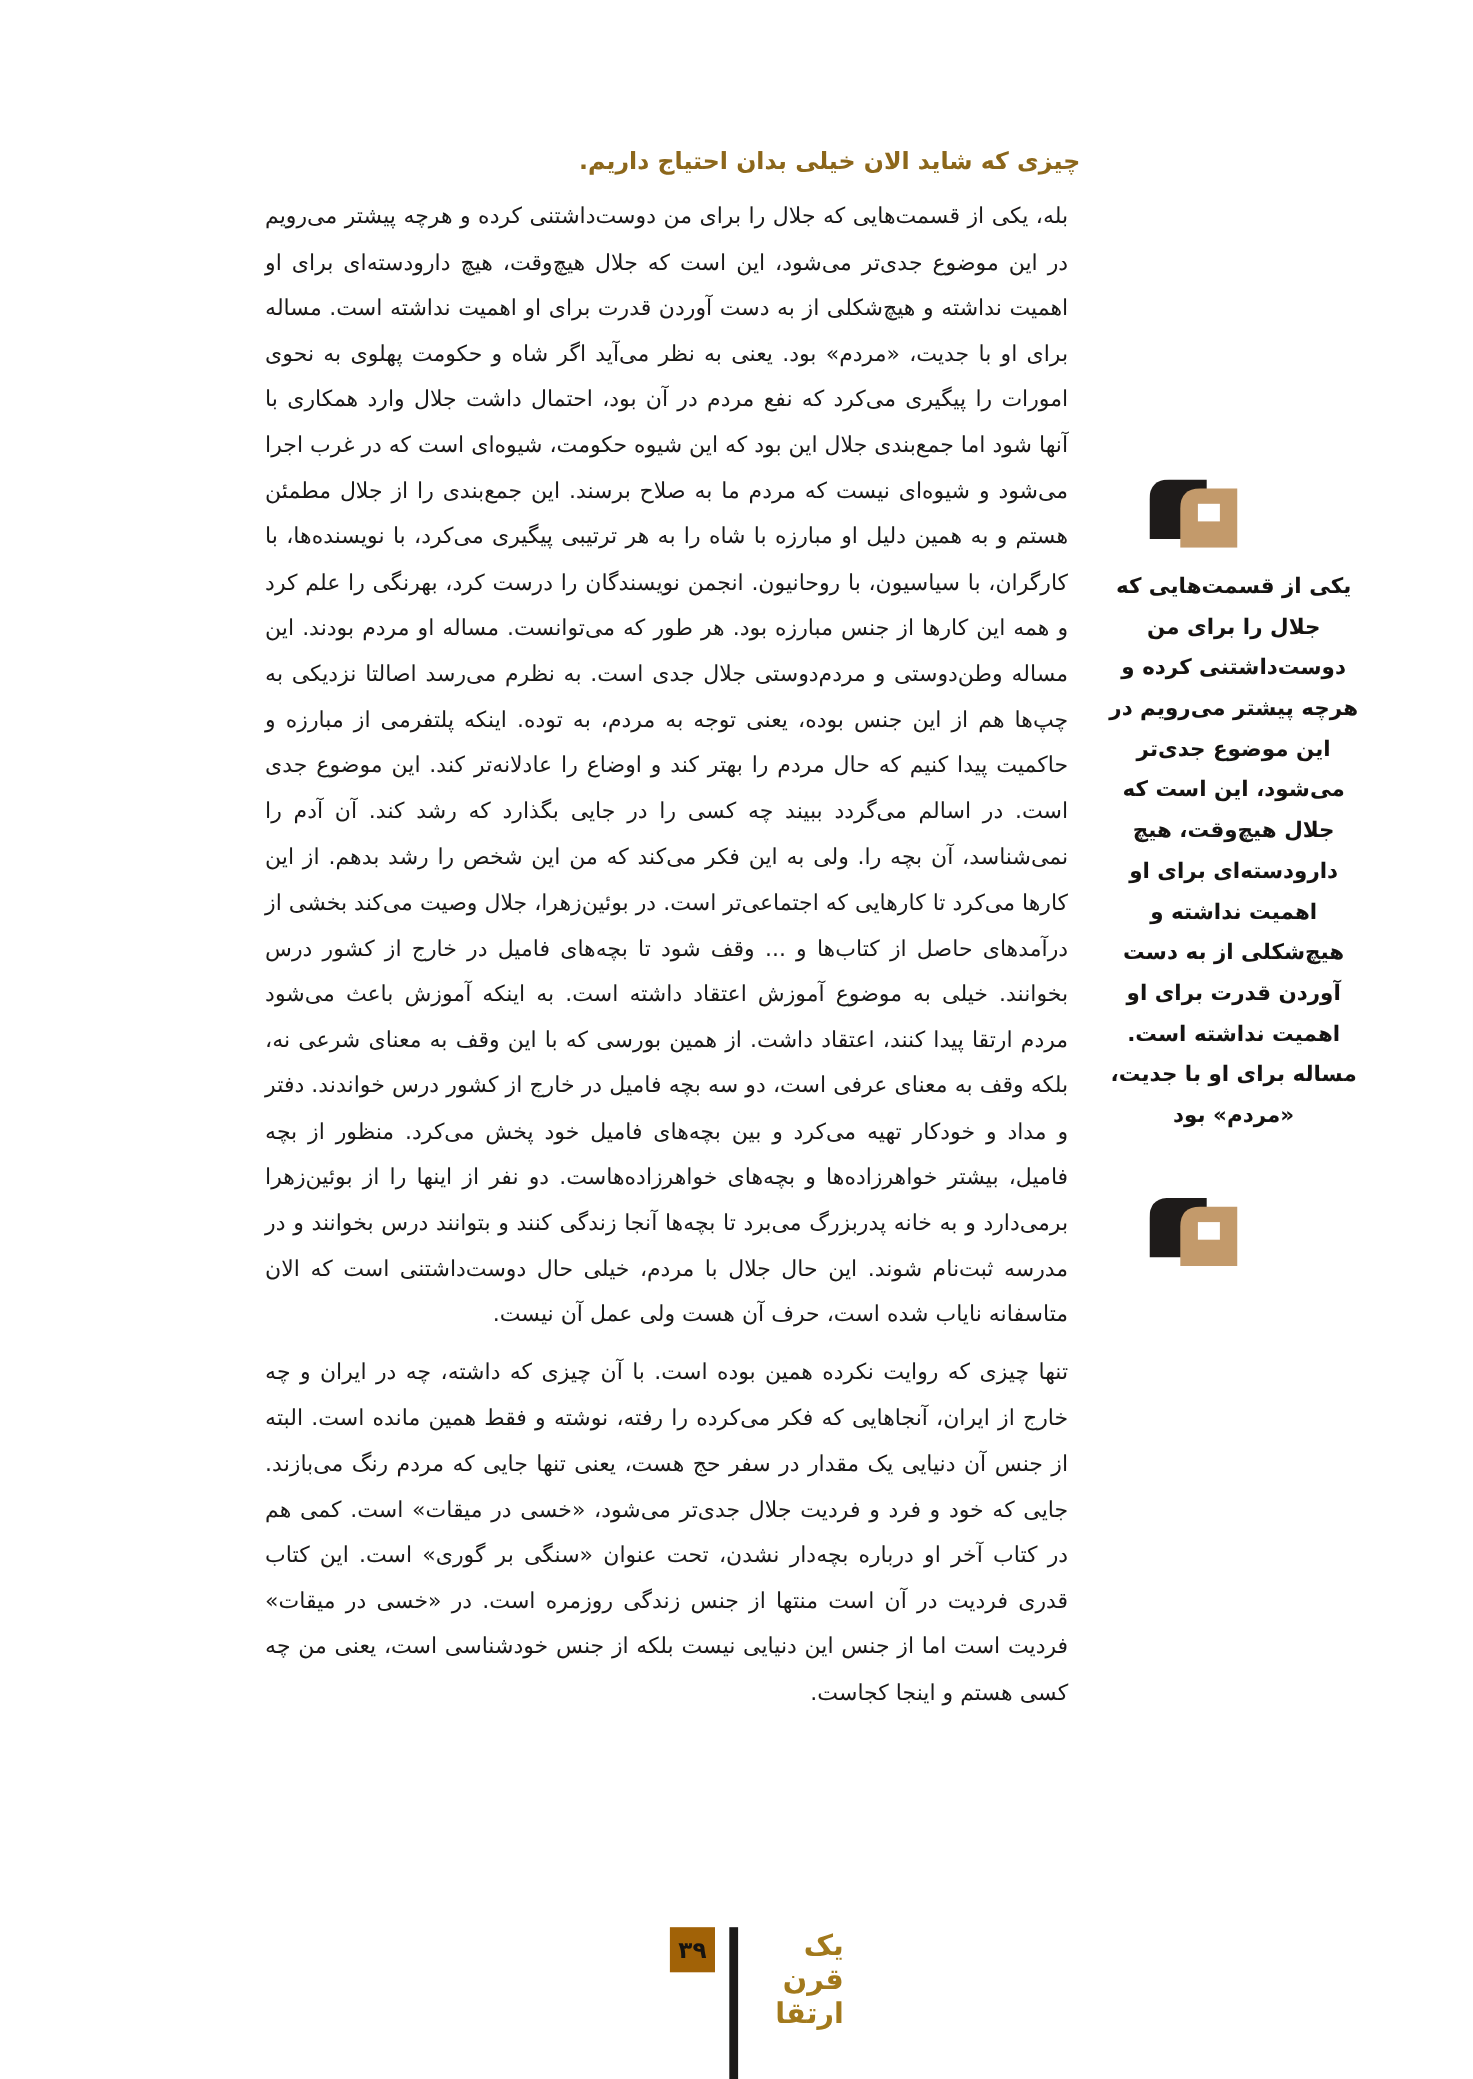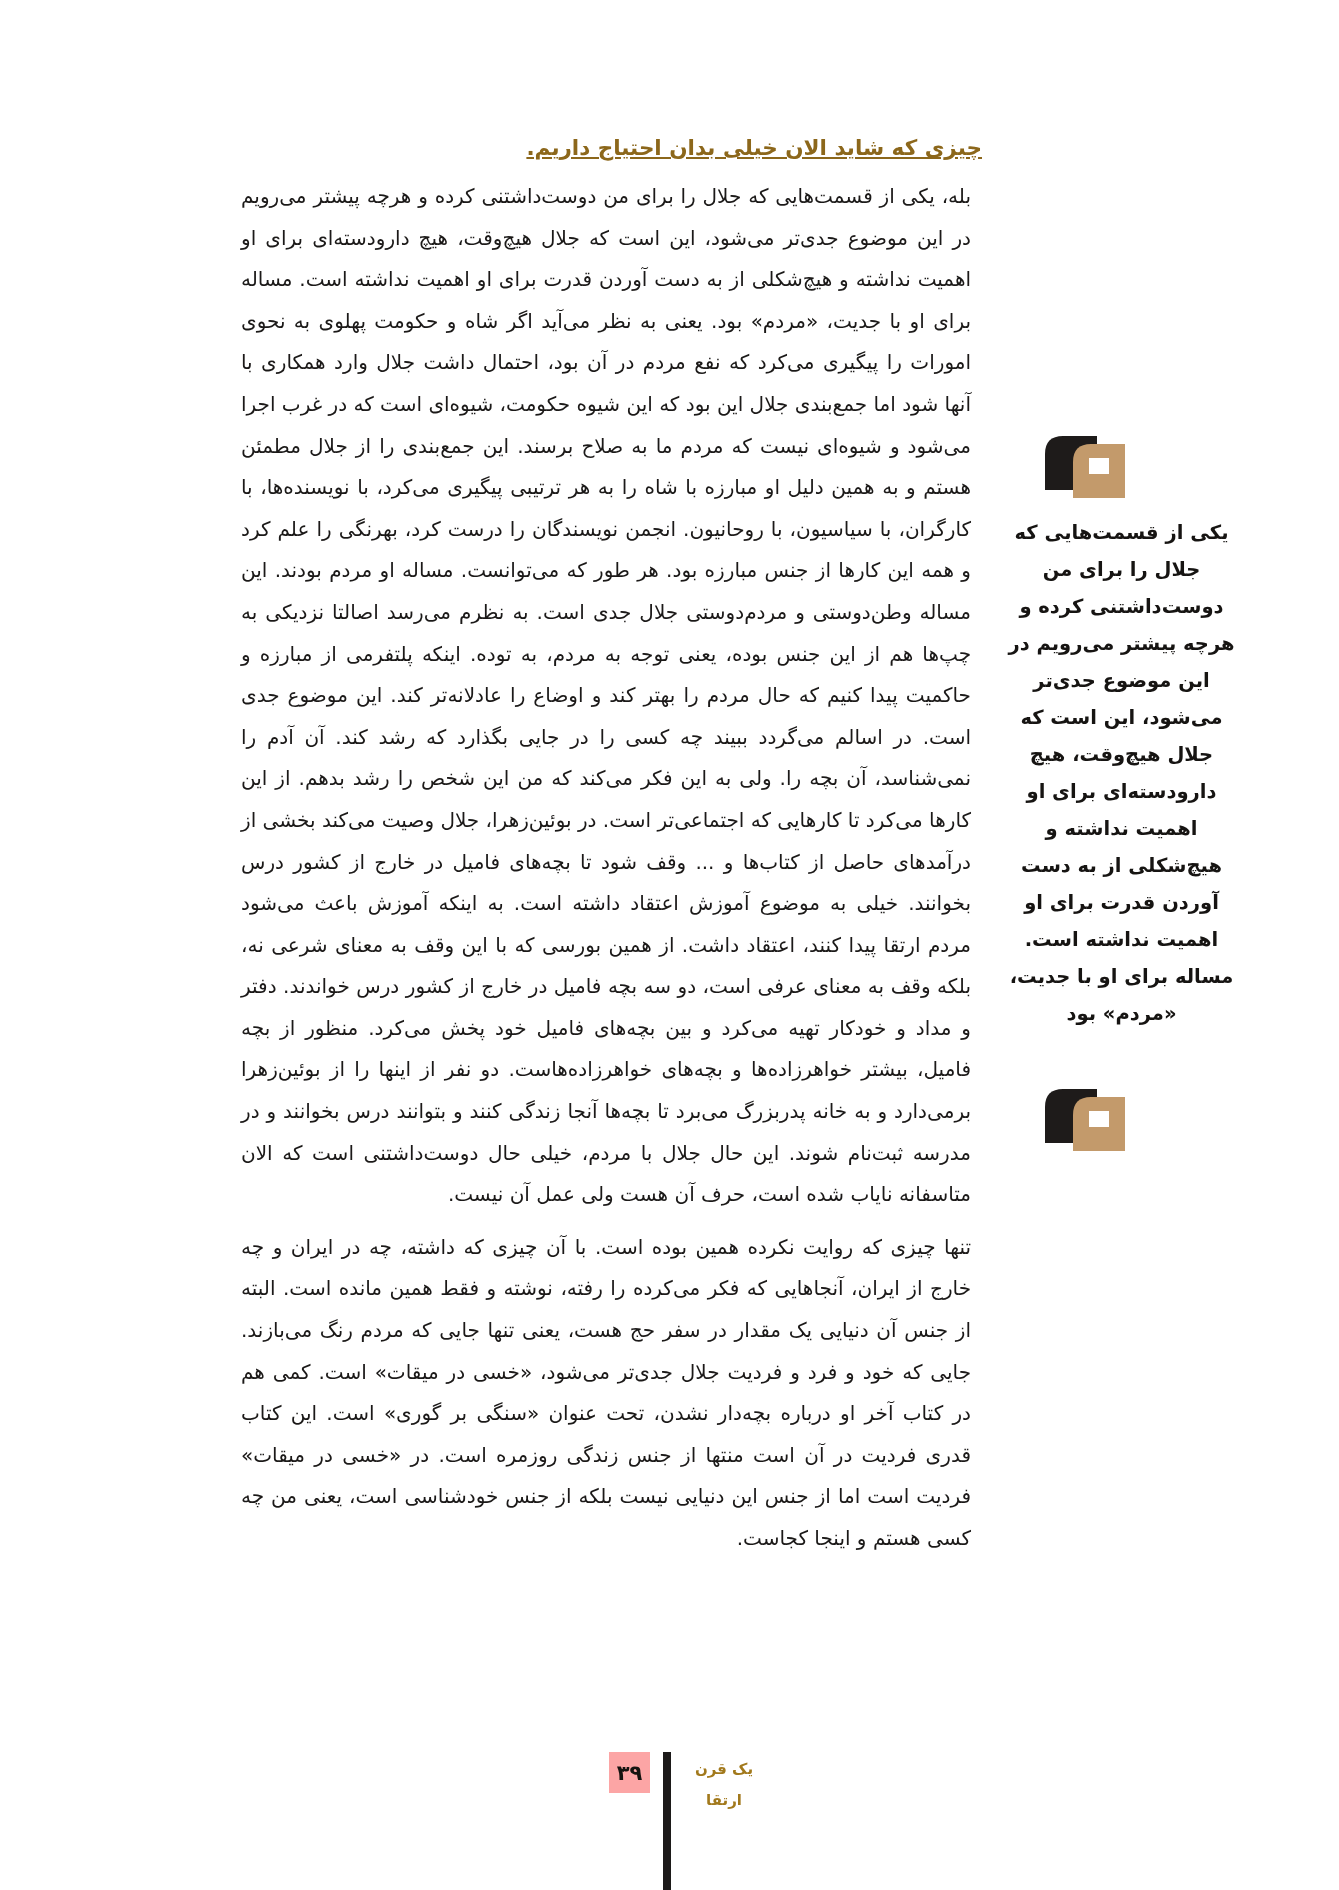--- a/index.html
+++ b/index.html
@@ -16,21 +16,20 @@
     position:absolute;
     top:131px;left:230px;width:752px;
   }
   .sec-heading{
     margin:0 0 7px 0;
     color:#8c671b;
     font-size:21.5px;
     font-weight:700;
     line-height:34px;
     text-align:right;
-    text-decoration:underline;
   }
   .sec-heading.second{margin-top:46px;}
   .sec-body{
     margin:11px;
     color:#1b1918;
     font-size:20px;
     line-height:41.6px;
     text-align:justify;
     text-align-last:right;
   }
@@ -51,39 +50,39 @@
     font-size:19.5px;
     font-weight:700;
     line-height:37px;
     text-align:center;
     margin:0;
   }
   .page-num{
     position:absolute;
     left:609px;top:1752px;
     width:41px;height:41px;
-    background:#fca5a5;
+    background:#a16207;
     color:#151310;
     font-size:21px;font-weight:700;
     display:flex;align-items:center;justify-content:center;
   }
   .footer-bar{
     position:absolute;
     left:663px;top:1752px;
     width:8px;height:138px;
     background:#1c1a19;
   }
   .footer-title{
     position:absolute;
     left:681px;top:1754px;
     width:86px;
     color:#a2791c;
-    font-size:15px;font-weight:700;
+    font-size:26px;font-weight:700;
     line-height:31px;
-    text-align:center;
+    text-align:right;
     direction:rtl;
   }
 </style>
 </head>
 <body>
 
 <div class="page">
 
   <div class="main-col">
     <h2 class="sec-heading">چیزی که شاید الان خیلی بدان احتیاج داریم.</h2>

